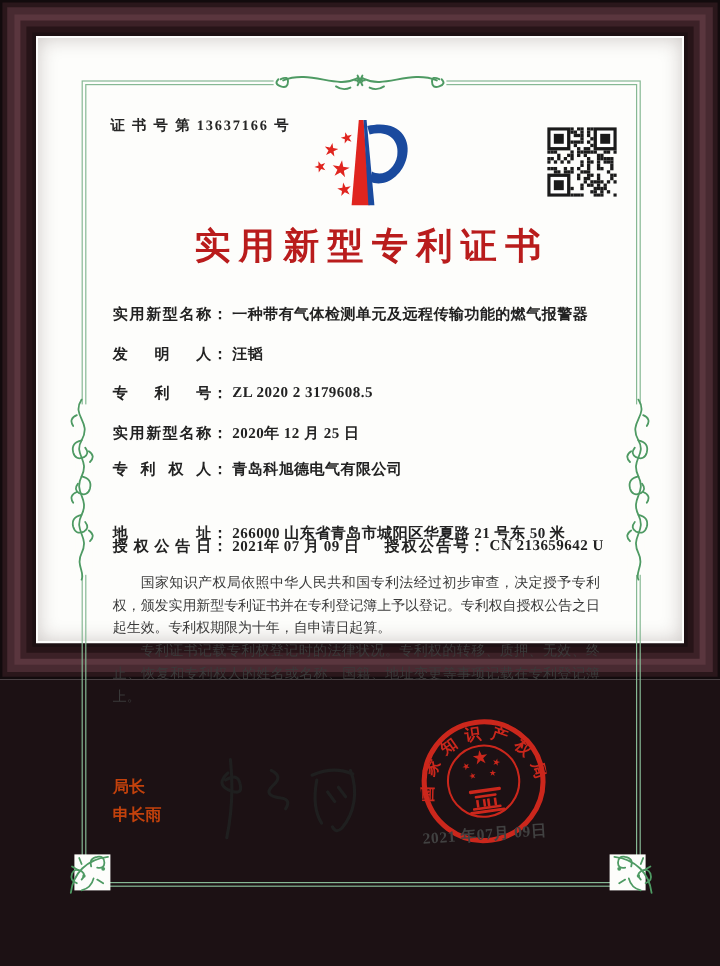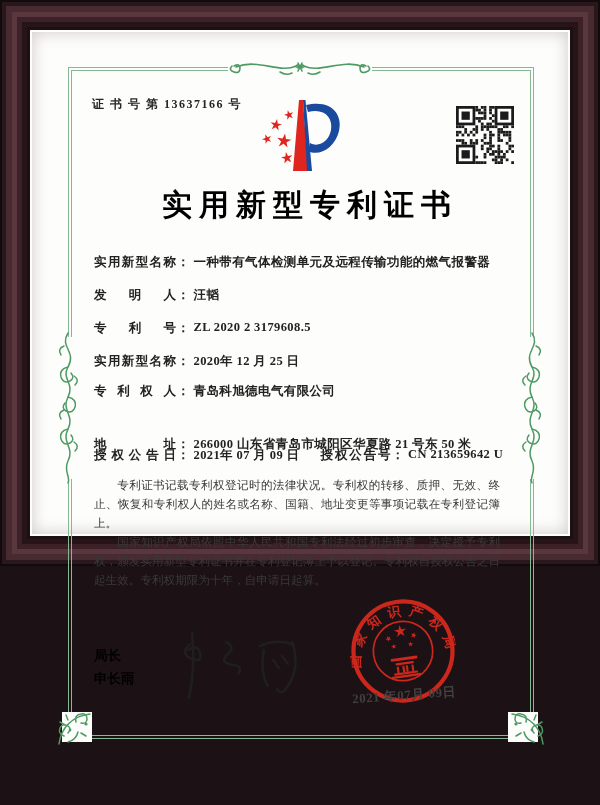--- a/index.html
+++ b/index.html
@@ -20,32 +20,32 @@
          box-shadow:inset 0 0 16px rgba(40,20,20,.22);}
   
   .gborder{position:absolute;left:36px;top:35px;width:464px;height:670px;
            border:1px solid #86b894;}
   .gborder .inner{position:absolute;inset:2px;border:1px solid #86b894;}
   .patch{position:absolute;background:#fdfdfb;}
   .orn{position:absolute;}
   .txt{position:absolute;color:#262626;}
   .certno{left:60px;top:64px;font-size:12px;font-weight:600;letter-spacing:1.5px;}
   .title{left:0;right:16px;top:153px;text-align:center;font-size:30px;font-weight:bold;
-         letter-spacing:7px;color:#000000;padding-left:36px;}
+         letter-spacing:7px;color:#b91c1c;padding-left:36px;}
   .row{position:absolute;left:62px;width:412px;font-size:12.5px;font-weight:600;
        color:#222;display:flex;align-items:flex-start;white-space:nowrap;}
   .row .lab{display:inline-block;width:82px;text-align:justify;text-align-last:justify;}
   .row .col{margin:0 4px 0 1px;}
   .row .val{letter-spacing:.4px;}
   .row .lab2{display:inline-block;width:70px;text-align:justify;text-align-last:justify;margin-left:5px;}
   .paras{position:absolute;left:62px;top:444px;width:406px;font-size:11.6px;
          line-height:19px;color:#3a3a3a;text-align:justify;}
   .paras p{margin:0;text-indent:2em;}
   .sigblock{position:absolute;left:62px;top:612px;font-size:13.5px;font-weight:bold;
-            color:#000000;line-height:23px;}
+            color:#c2410c;line-height:23px;}
   .signature{position:absolute;left:128px;top:596px;}
   .seal{position:absolute;left:318px;top:566px;width:106px;height:106px;
         transform:rotate(-8deg);opacity:.93;}
   .sealdate{position:absolute;left:320px;top:654px;width:120px;font-size:13px;
             font-weight:bold;color:#414141;letter-spacing:.5px;transform:rotate(-4deg);
             white-space:nowrap;}
   .qr{position:absolute;left:424px;top:74px;width:58px;height:58px;}
   .logo{position:absolute;left:224px;top:63px;width:88px;height:84px;}
 </style>
 </head>
@@ -315,22 +315,22 @@
     <div class="row" style="top:415px">
       <span class="lab">授权公告日</span>
         <span class="col">：</span>
         <span class="val" style="width:122px">2021年 07 月 09 日</span>
       <span class="lab2">授权公告号</span>
         <span class="col">：</span>
         <span class="val">CN 213659642 U</span>
     </div>
 
     <div class="paras">
+      <p>国家知识产权局依照中华人民共和国专利法经过初步审查，决定授予专利权，颁发实用新型专利证书并在专利登记簿上予以登记。专利权自授权公告之日起生效。专利权期限为十年，自申请日起算。</p>
       <p>专利证书记载专利权登记时的法律状况。专利权的转移、质押、无效、终止、恢复和专利权人的姓名或名称、国籍、地址变更等事项记载在专利登记簿上。</p>
-      <p>国家知识产权局依照中华人民共和国专利法经过初步审查，决定授予专利权，颁发实用新型专利证书并在专利登记簿上予以登记。专利权自授权公告之日起生效。专利权期限为十年，自申请日起算。</p>
     </div>
 
     <div class="sigblock">
       <div>局长</div>
       <div>申长雨</div>
     </div>
 
     <svg class="signature" width="160" height="76" viewBox="0 0 160 76">
       <g fill="none" stroke="#1f1f1f" stroke-width="2.6" stroke-linecap="round" stroke-linejoin="round">
         <path d="M30,16 q-10,9 0,14 q13,6 10,-5 q-2,-9 -12,-3"></path>

